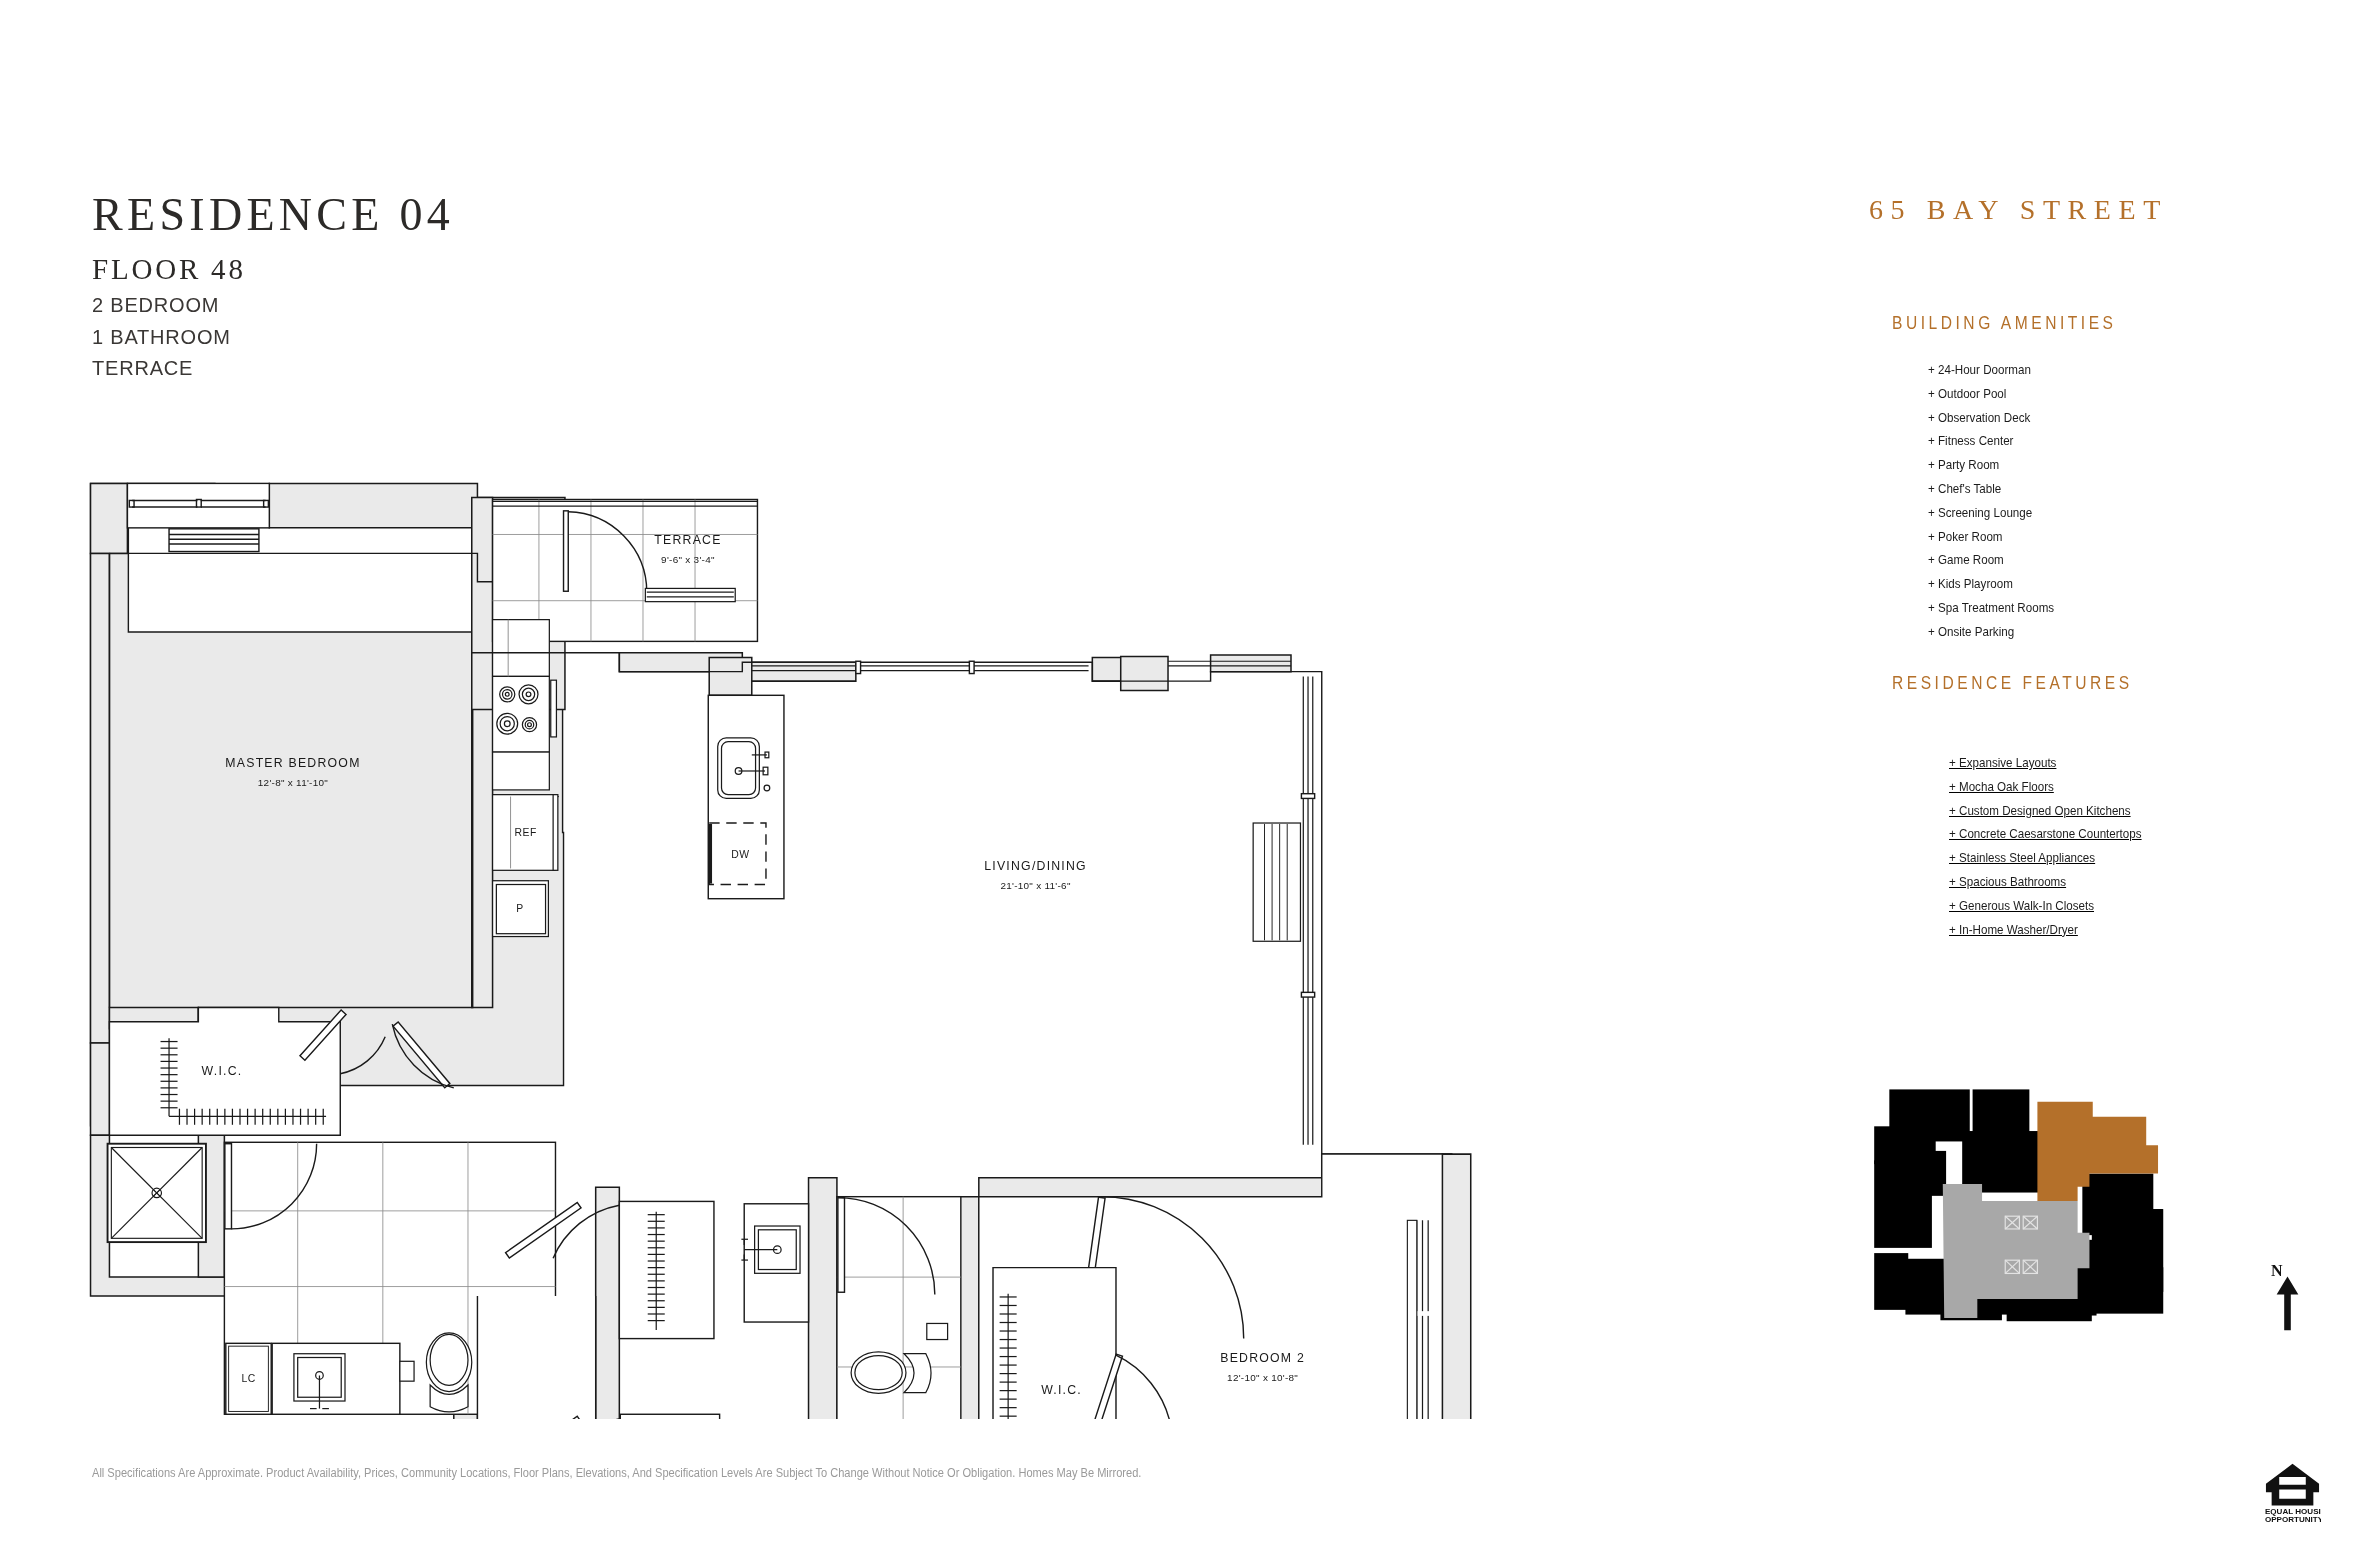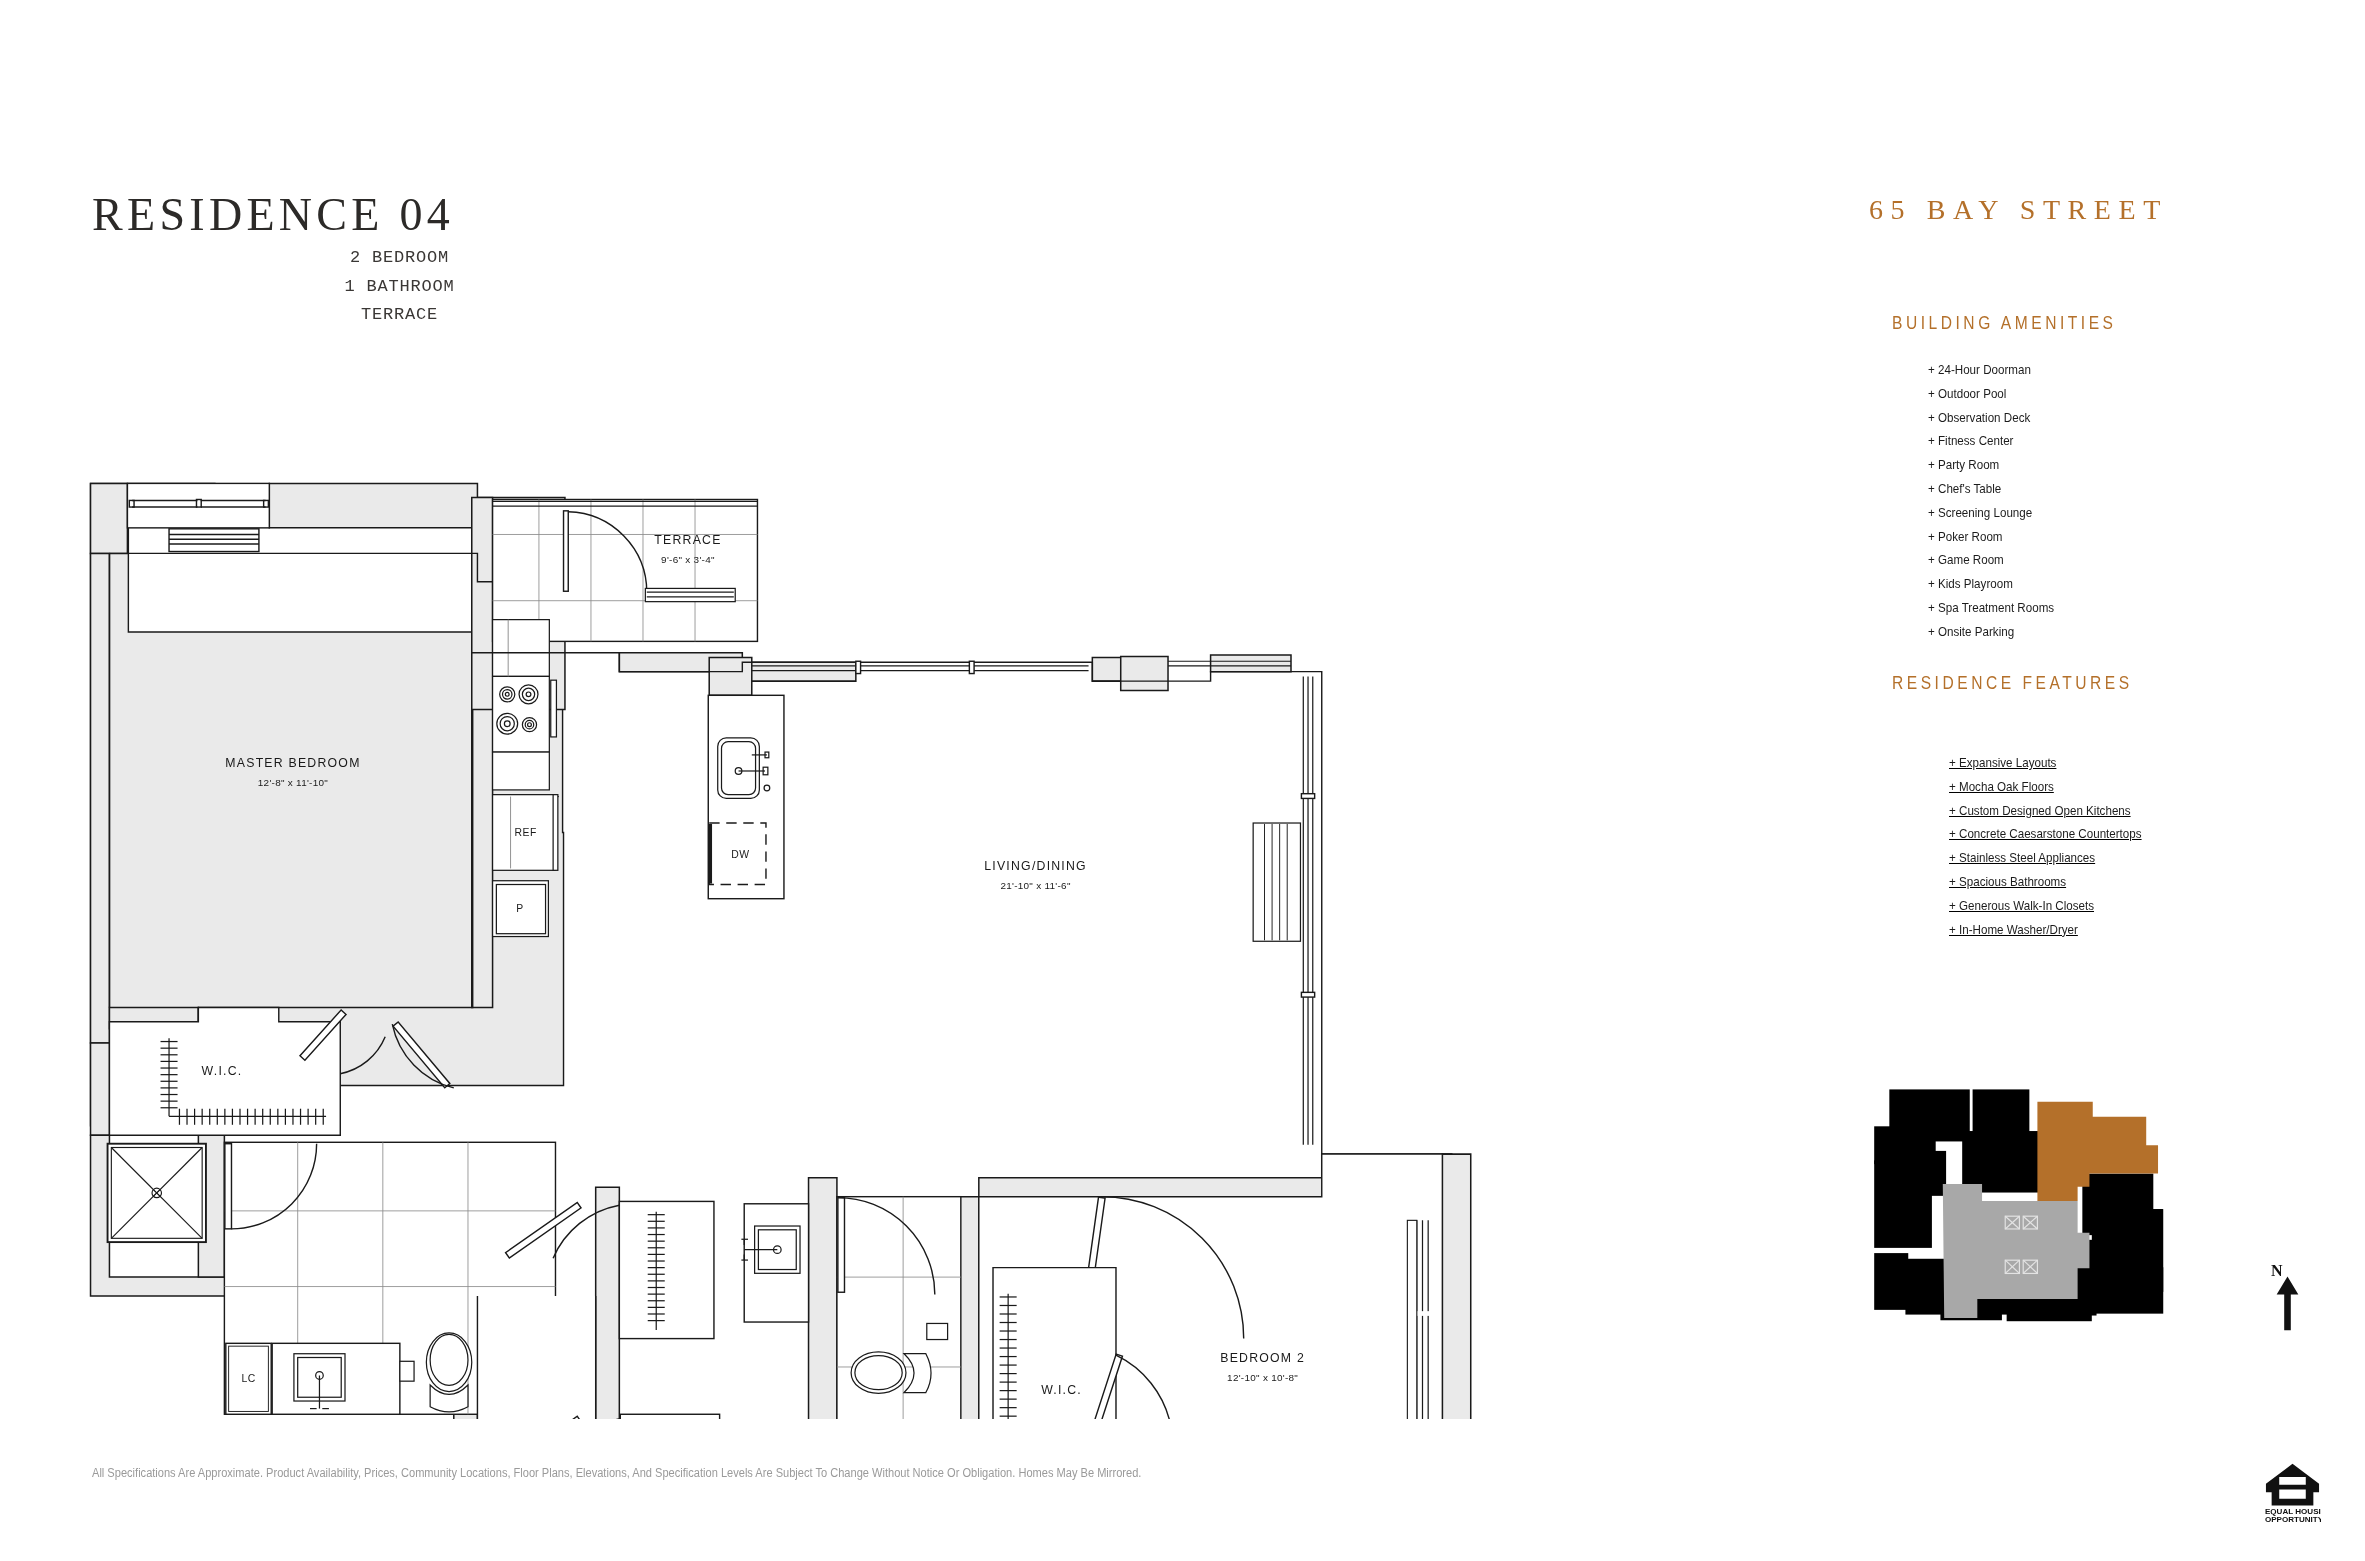--- a/index.html
+++ b/index.html
@@ -35,27 +35,26 @@
   #floor-title {
     font-family: "Liberation Serif", serif;
     font-size: 29px;
     letter-spacing: 2.8px;
     color: #2c2a28;
     margin-top: 17px;
     line-height: 1.0;
     font-weight: 400;
   }
   .spec-line {
-    font-family: Liberation Mono, monospace;
-    font-size: 17px;
+    font-family: Liberation Sans, sans-serif;
+    font-size: 20px;
     letter-spacing: 0.8px;
     color: #3a3735;
     margin-top: 11.4px;
     line-height: 1.0;
-    text-align: center;
   }
   .spec-line:first-of-type { margin-top: 24px; }
 
   
   #brand-title {
     position: absolute;
     left: 1869px;
     top: 196px;
     font-family: "Liberation Serif", serif;
     font-size: 28px;
@@ -164,20 +163,21 @@
     text-anchor: middle;
     font-size: 22px;
     letter-spacing: 1px;
   }
 </style>
 </head>
 <body>
 
 <div id="title-block">
   <div id="residence-title">RESIDENCE 04</div>
+  <div id="floor-title">FLOOR 48</div>
   <div class="spec-line">2 BEDROOM</div>
   <div class="spec-line">1 BATHROOM</div>
   <div class="spec-line">TERRACE</div>
 </div>
 
 <div id="brand-title">65 BAY STREET</div>
 
 <div id="amenities-head" class="section-head">BUILDING AMENITIES</div>
 <ul id="amenities-list" class="feat-list">
   <li>+ 24-Hour Doorman</li>

